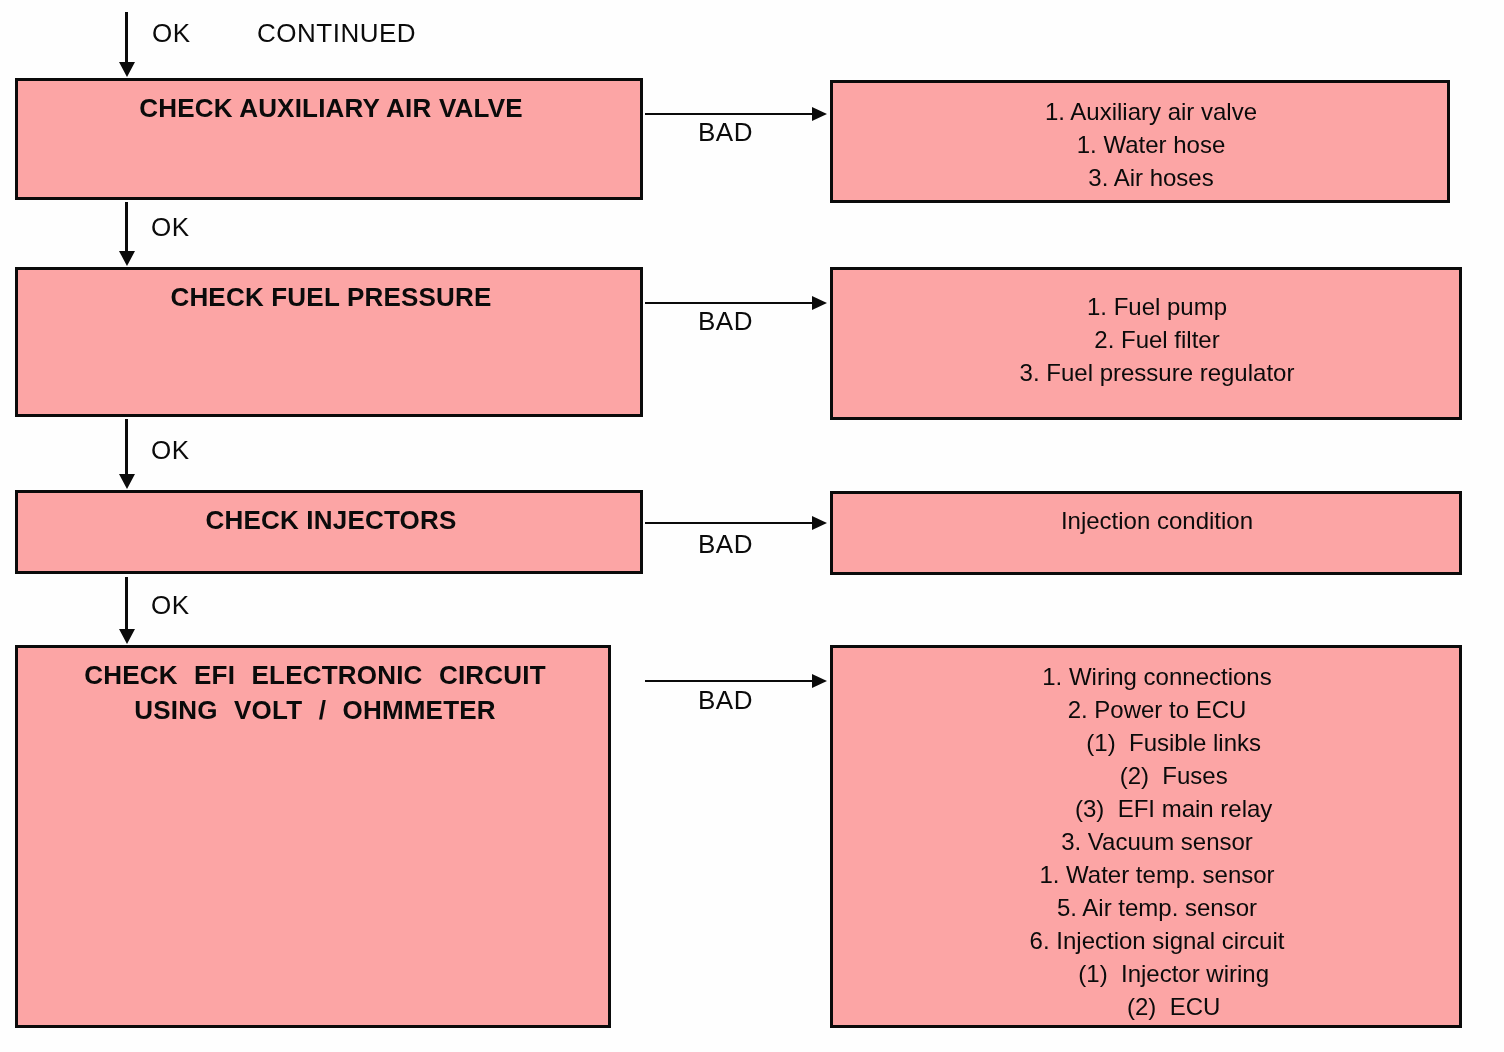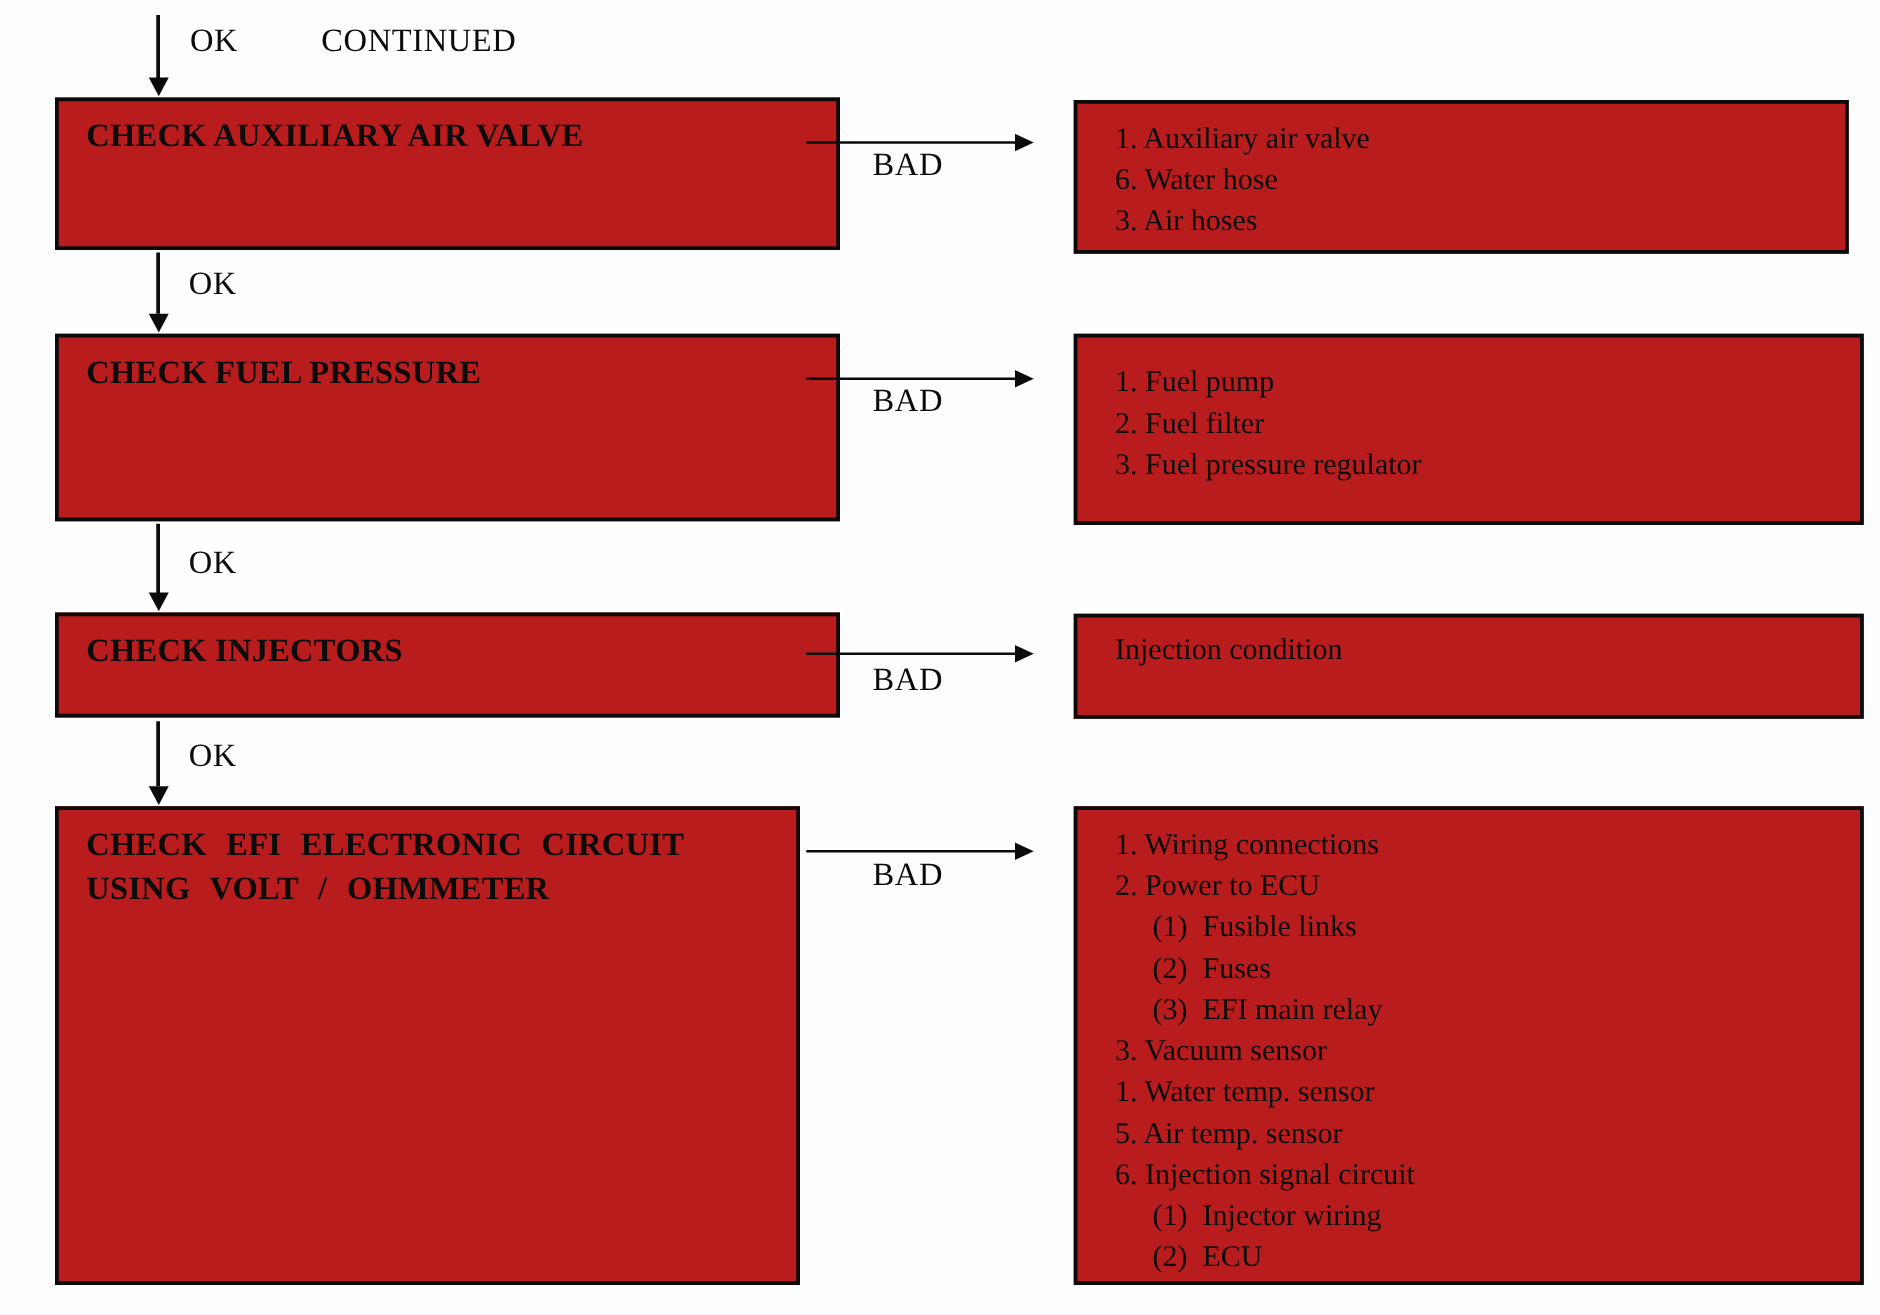--- a/index.html
+++ b/index.html
@@ -2,29 +2,29 @@
 <html><head>
 <meta charset="utf-8">
 <style>
   * { margin: 0; padding: 0; box-sizing: border-box; }
   html, body { background: #ffffff; }
   .canvas {
     position: relative;
     width: 1504px;
     height: 1052px;
     background: #fefefe;
-    font-family: Liberation Serif, serif;
+    font-family: Liberation Sans, sans-serif;
     color: #0b0b0b;
     overflow: hidden;
+    text-align: center;
   }
   .box {
     position: absolute;
     border: 3px solid #0b0b0b;
-    background: #b91c1c;
-    margin-left: 29px;
+    background: #fca5a5;
   }
   .title {
     font-weight: bold;
     font-size: 26px;
     line-height: 35px;
     letter-spacing: 0.2px;
     white-space: pre-line;
     padding: 10px 18px 0 22px;
   }
   .wide-words { word-spacing: 9px; }
@@ -68,21 +68,21 @@
 
   <div class="box" style="left:15px;top:78px;width:628px;height:122px">
     <div class="title">CHECK AUXILIARY AIR VALVE</div>
   </div>
   <div class="hline" style="left:645px;top:113px;width:168px"></div>
   <div class="ah-right" style="left:812px;top:107px"></div>
   <span class="lbl" style="left:698px;top:118px">BAD</span>
   <div class="box" style="left:830px;top:80px;width:620px;height:123px">
     <div class="list">
       <div class="list-item">1. Auxiliary air valve</div>
-      <div class="list-item">6. Water hose</div>
+      <div class="list-item">1. Water hose</div>
       <div class="list-item">3. Air hoses</div>
     </div>
   </div>
   <div class="vline" style="left:125px;top:202px;height:49px"></div>
   <div class="ah-down" style="left:119px;top:251px"></div>
   <span class="lbl" style="left:151px;top:213px">OK</span>
 
   <div class="box" style="left:15px;top:267px;width:628px;height:150px">
     <div class="title">CHECK FUEL PRESSURE</div>
   </div>

